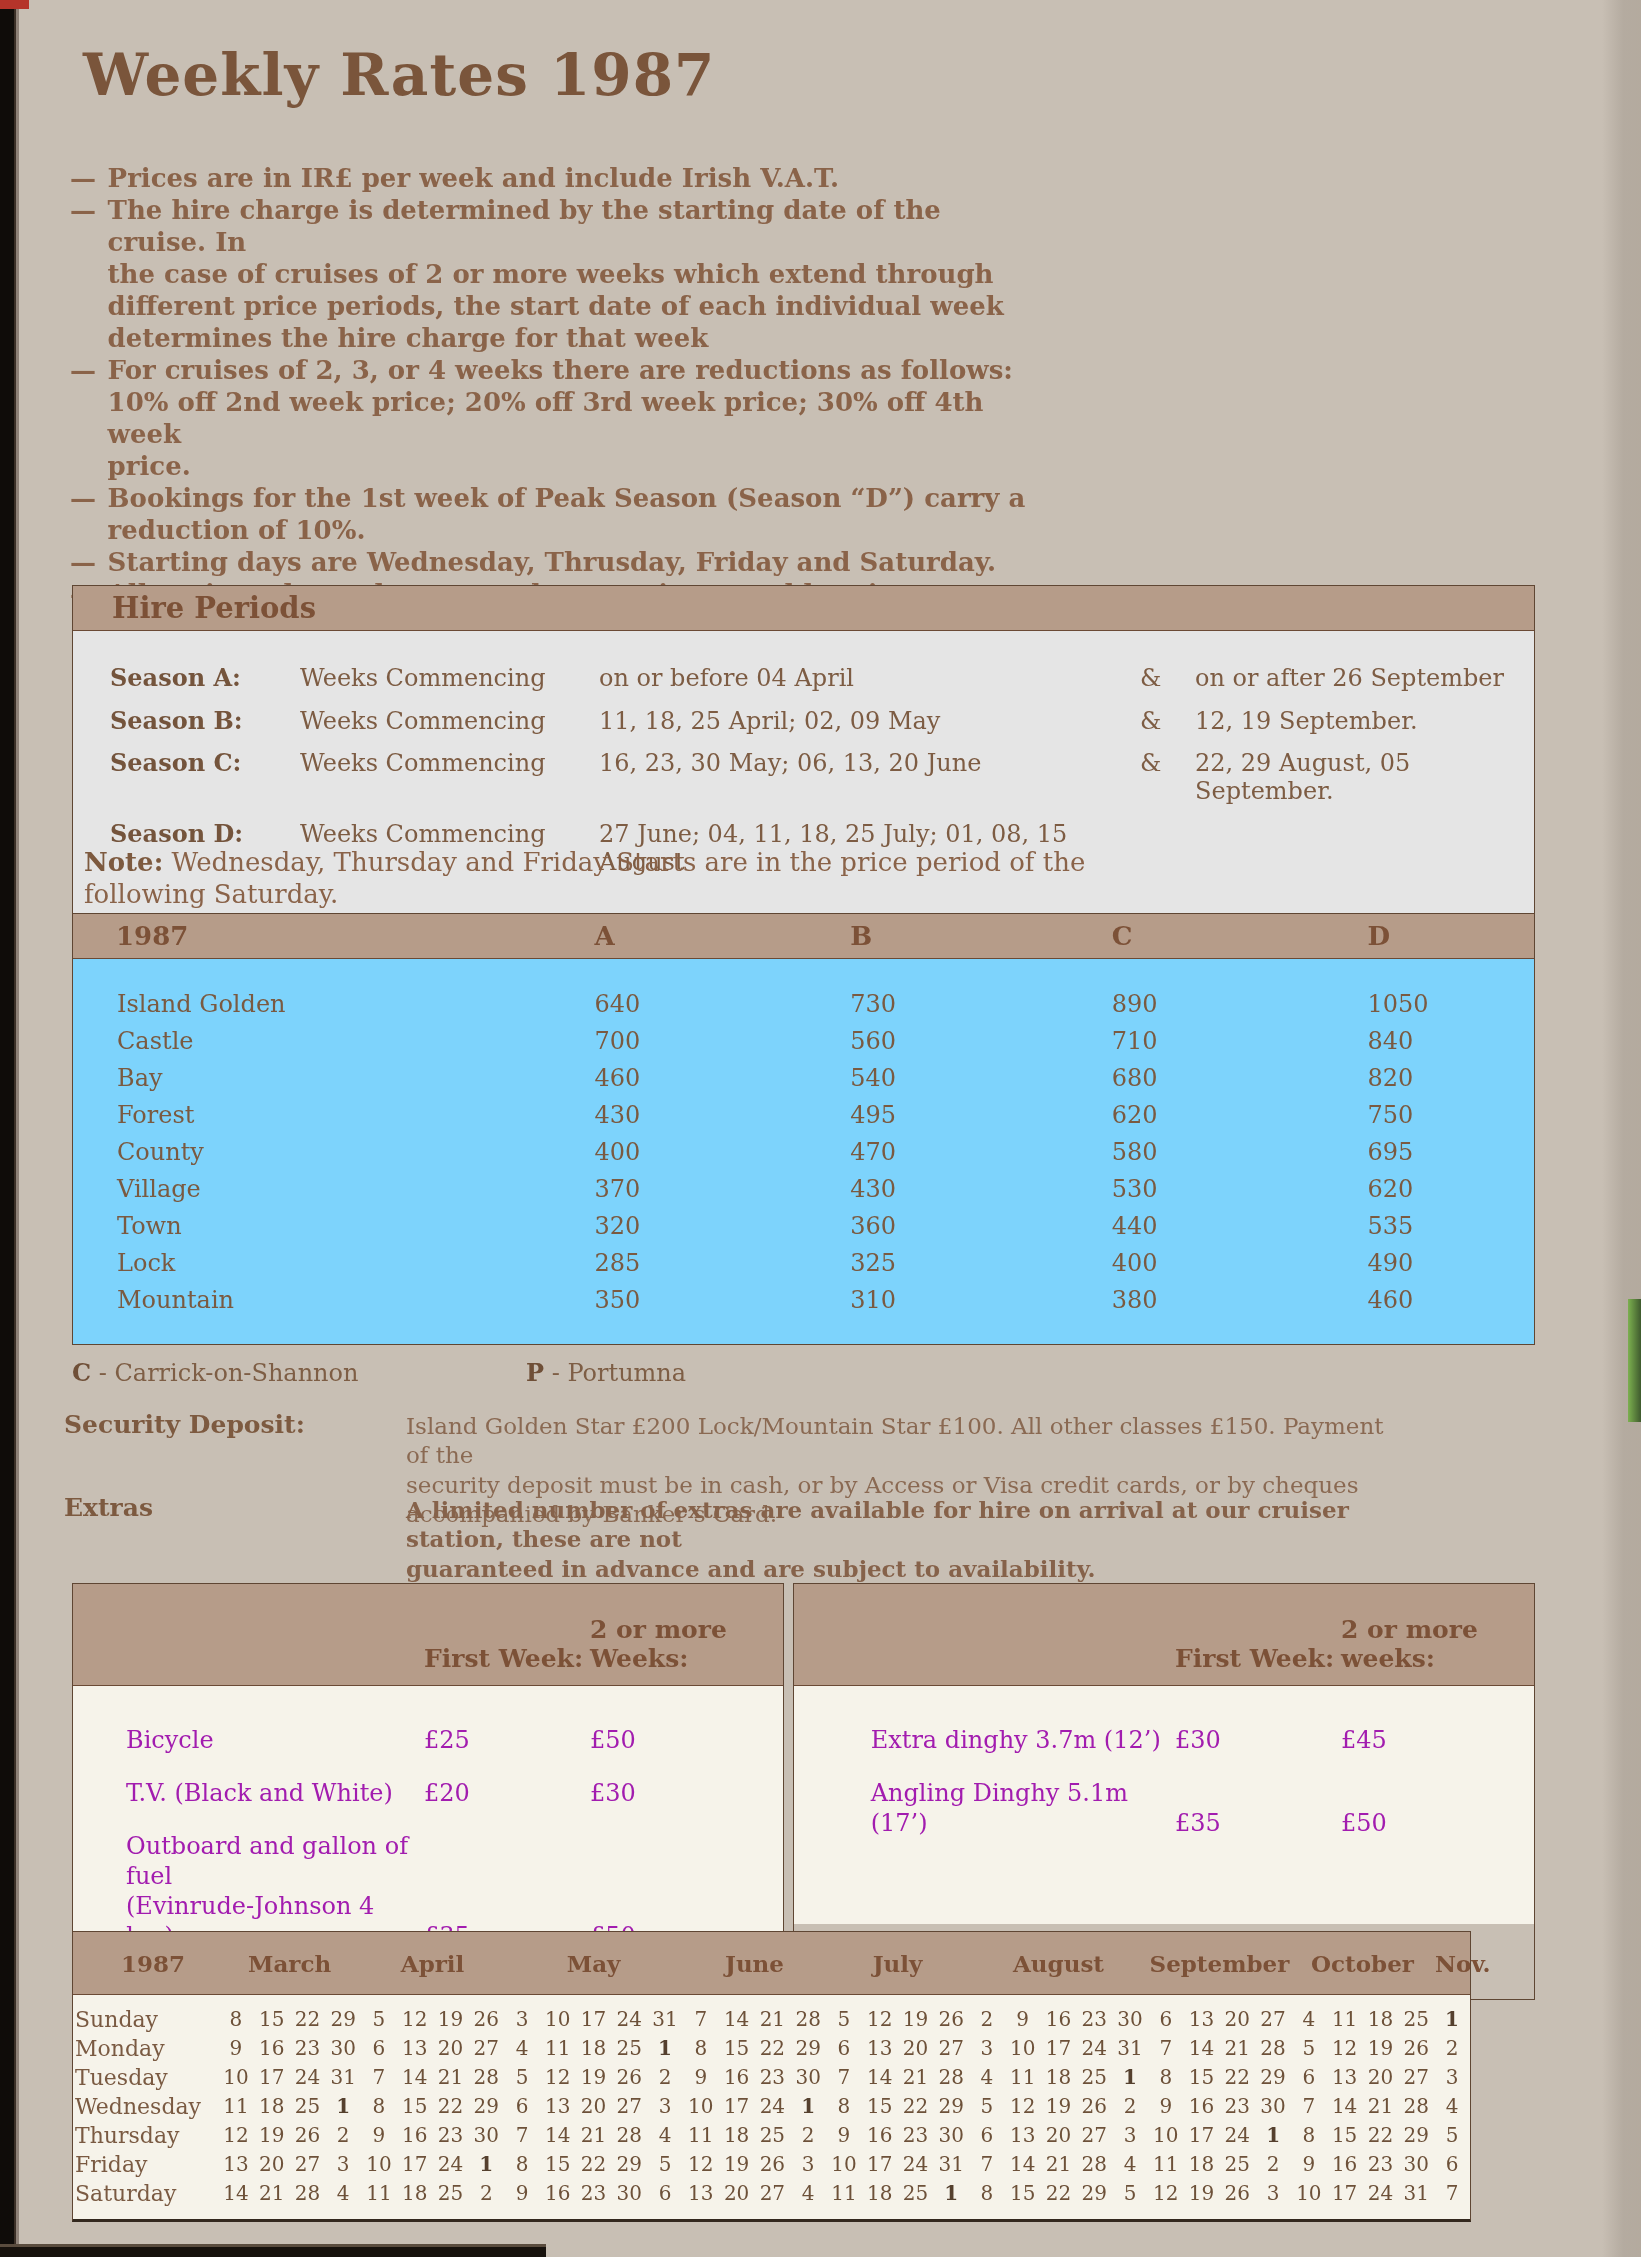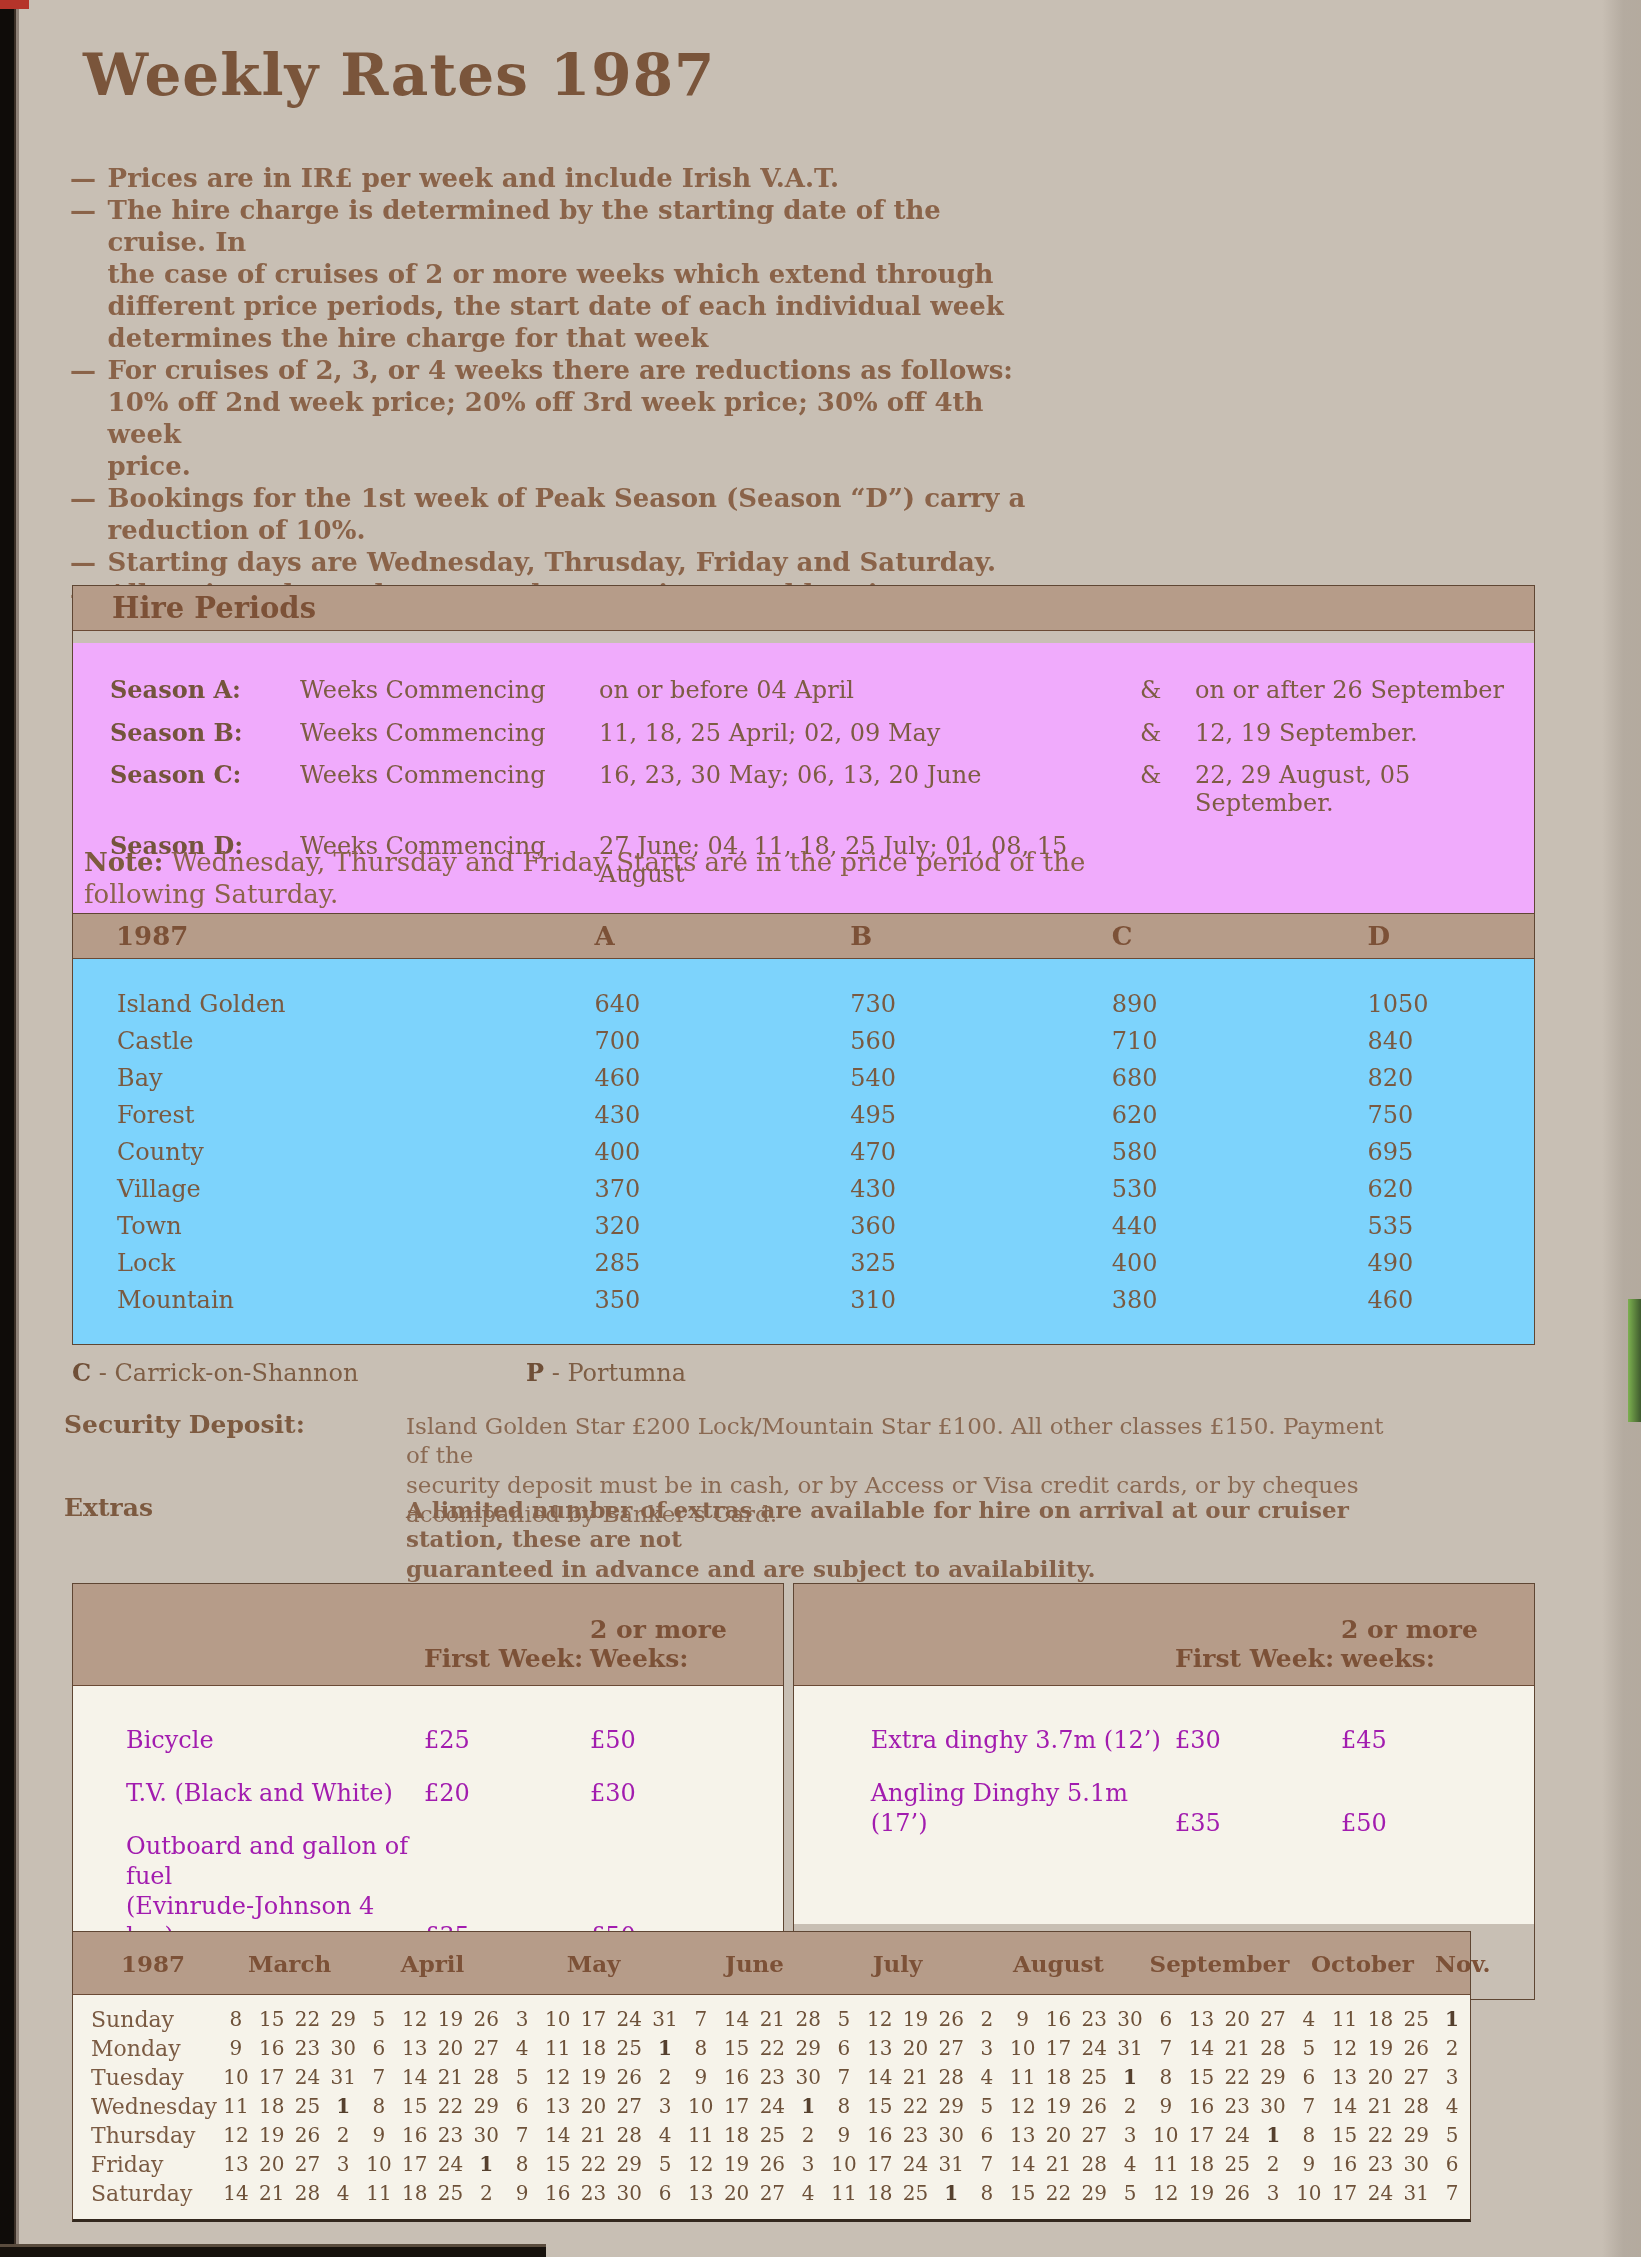--- a/index.html
+++ b/index.html
@@ -30,21 +30,21 @@
   
   #bullets{position:absolute;left:70px;top:162px;width:975px;}
   .bullet{display:flex;gap:11.6px;font-weight:700;font-size:26px;line-height:32px;color:#8a6349;}
   .bullet .dash{flex:0 0 25px;}
   .bullet .btxt{white-space:pre-line;}
 
   
   #hire-box{position:absolute;left:72px;top:585px;width:1461px;border:1.9px solid #5f4633;}
   #hire-box .bar-tan{height:44px;line-height:44px;font-size:29px;padding-left:39px;
     border-bottom:1.9px solid #6b4a35;}
-  #hire-body{background:#f0abfc;padding:33px 0 23px 37px;margin-top:12px;}
+  #hire-body{background:#e5e5e5;padding:33px 0 23px 37px;}
   .hire-row{display:grid;grid-template-columns:190px 299px 541px 55px 1fr;
     font-size:24px;line-height:28px;color:#7d5c43;margin-bottom:14.5px;}
   .hire-row .hseason{font-weight:700;color:#74543c;}
 
   
   #note{position:absolute;left:84px;top:846px;width:1062px;font-size:26px;line-height:32px;
     color:#8a6349;margin:0;}
   #note .nlabel{font-weight:700;color:#7d5a3f;}
 
   
@@ -86,21 +86,21 @@
   
   #cal-box{position:absolute;left:72px;top:1931px;width:1397px;border:1.9px solid #5f4633;
     border-bottom:3.9px solid #33281e;}
   #cal-table{width:100%;border-collapse:collapse;table-layout:fixed;}
   #cal-table thead th{background:#b69c89;color:#7c5137;font-weight:700;font-size:23px;
     height:60px;border-bottom:1.9px solid #6b4a35;white-space:nowrap;}
   #cal-table thead th.cyear{text-align:left;padding-left:48px;}
   #cal-table tbody{background:#f6f3ea;}
   #cal-table td{font-size:20px;color:#6d5139;text-align:center;height:29px;padding:0;
     white-space:nowrap;overflow:visible;}
-  #cal-table td.cday{text-align:left;padding-left:18px;font-size:22px;color:#7a5a42;}
+  #cal-table td.cday{text-align:left;padding-left:2px;font-size:22px;color:#7a5a42;}
   #cal-table td.cbold{font-weight:700;color:#55402e;}
   #cal-table tbody tr:first-child td{padding-top:9.7px;}
   #cal-table tbody tr:last-child td{padding-bottom:11.6px;}
 </style>
 </head>
 <body>
 
 <div class="edge-right"></div>
 <div class="edge-left"></div>
 <div class="edge-red"></div>

